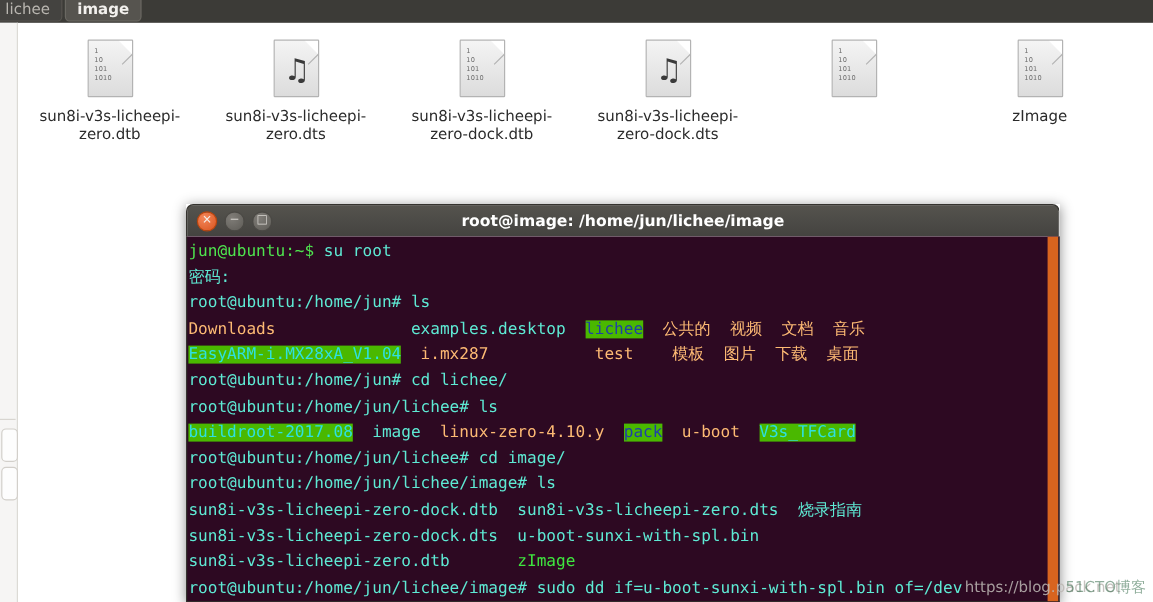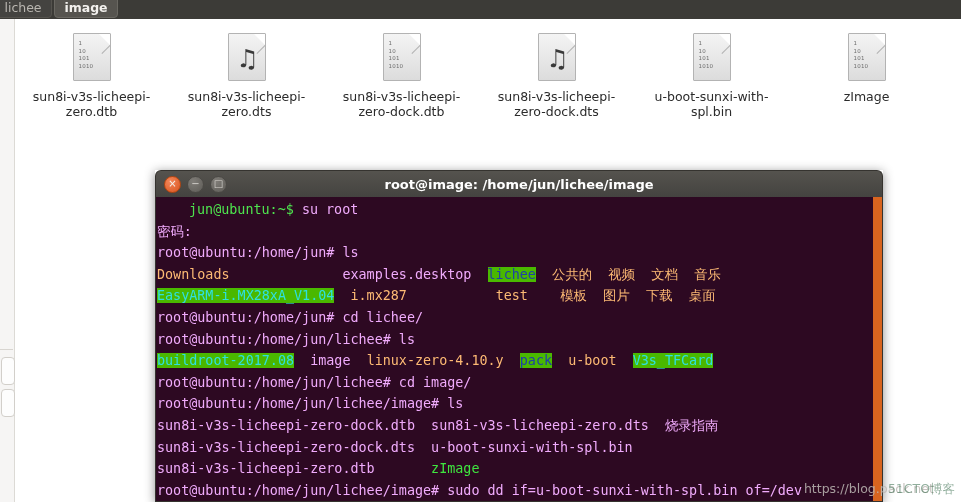--- a/index.html
+++ b/index.html
@@ -224,22 +224,22 @@
     left: 1px;
     top: 2px;
     font-family: "DejaVu Sans Mono", monospace;
     font-size: 13.4px;
     line-height: 21.6px;
     color: #ffffff;
     white-space: pre;
     letter-spacing: 0px;
   }
   .t-line { height: 21.6px; }
-  .c-white  { color: #f0abfc; }
-  .c-green  { color: #4ee44e; padding-left: 32px; }
+  .c-white  { color: #5eead4; }
+  .c-green  { color: #4ee44e; }
   .c-blue   { color: #fdba74; text-align: center; }
   .c-brgreen{ color: #3fe63f; }
   .hl-dir {
     background: #4ab800;
     color: #2ee0e0;
     text-align: right;
   }
   .hl-dir-blue {
     background: #4ab800;
     color: #1f3fa8;
@@ -335,21 +335,20 @@
       </div>
       <div class="file-item">
         <div class="file-icon">
           <div class="dogear"></div>
           <div class="dogear-line"></div>
           <div class="bin-lines" style="white-space: pre;">1
 10
 101
 1010</div>
         </div>
-        <div class="file-label">u-boot-sunxi-with-spl.bin</div>
       </div>
       <div class="file-item">
         <div class="file-icon">
           <div class="dogear"></div>
           <div class="dogear-line"></div>
           <div class="bin-lines" style="white-space: pre;">1
 10
 101
 1010</div>
         </div>

